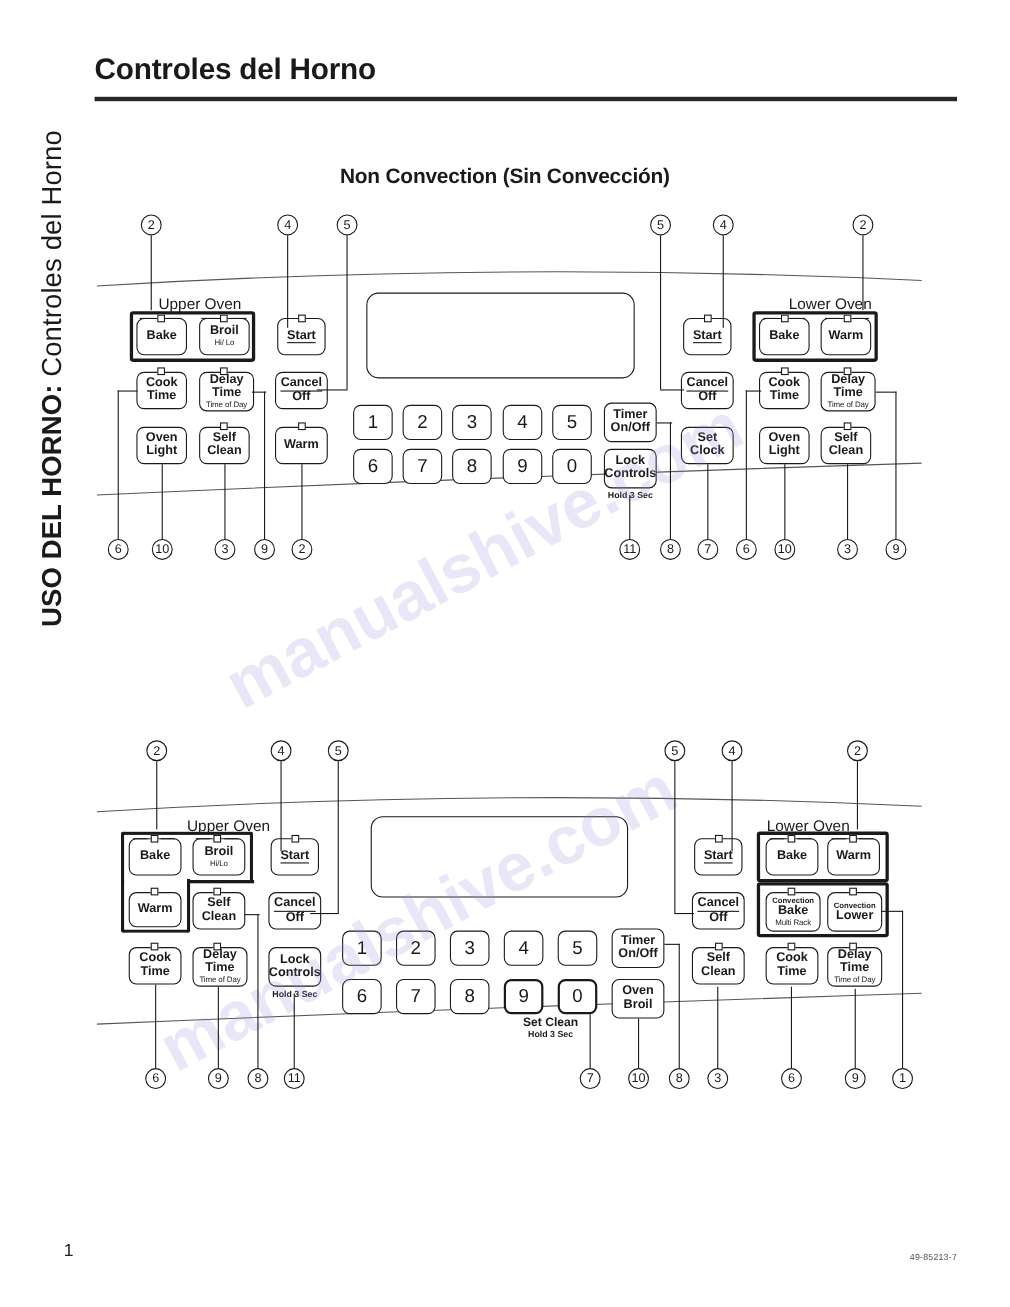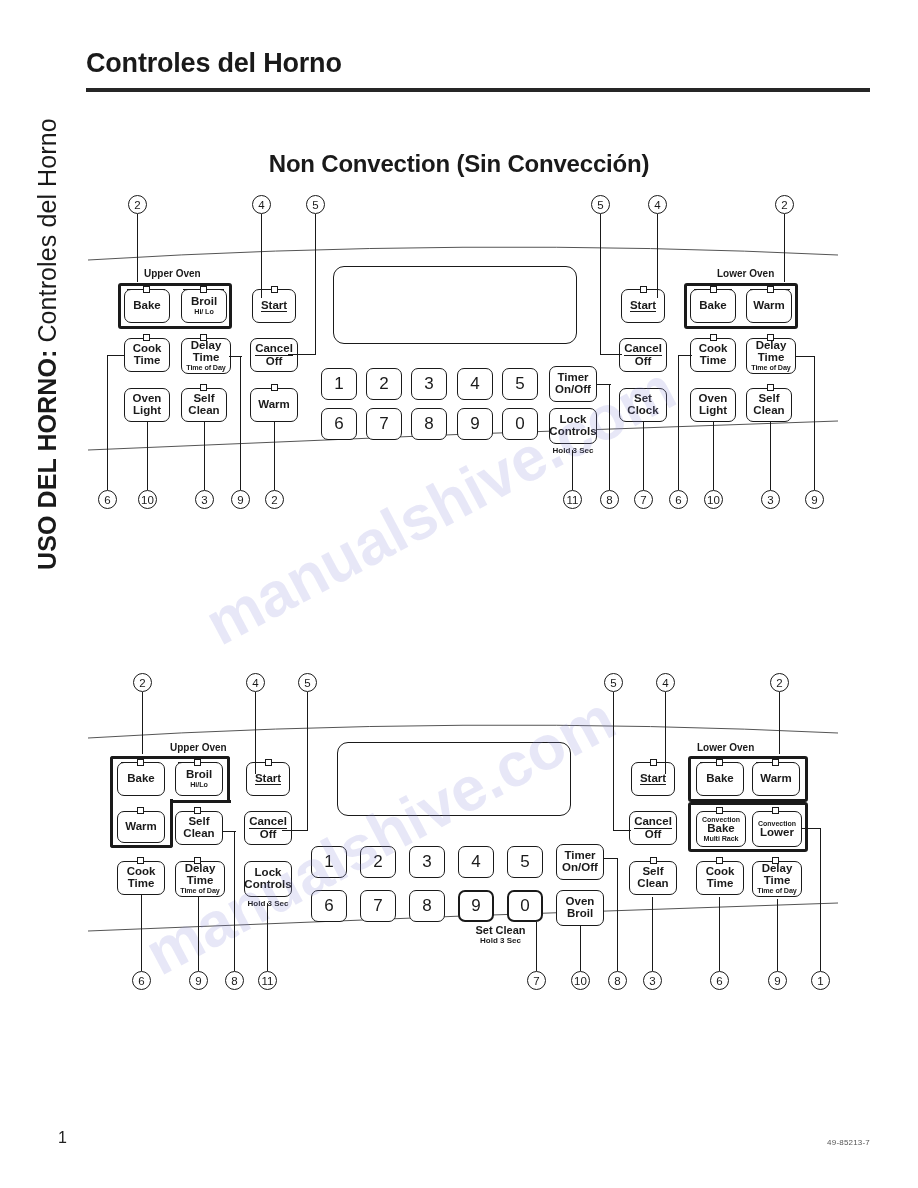--- a/index.html
+++ b/index.html
@@ -86,21 +86,21 @@
     width: 918px;
   }
   #diagram-noncvn { top: 150px; height: 390px; }
   #diagram-cvn    { top: 628px; height: 390px; }
 
   .diagram-title {
     position: absolute;
     width: 100%;
     text-align: center;
     top: 0px;
-    font-size: 24px;
+    font-size: 19px;
     font-weight: bold;
     letter-spacing: -0.2px;
   }
 
   
   .panel-arc {
     position: absolute;
     left: 88px;
     width: 750px;
     height: 250px;
@@ -122,21 +122,21 @@
     text-align: center;
     font-size: 11.5px;
     font-weight: bold;
     padding: 0 1px;
   }
   .btn .l1 { display: block; }
   .btn .l2 { display: block; }
   .btn .sub {
     display: block;
     font-size: 7.2px;
-    font-weight: bold;
+    font-weight: normal;
     letter-spacing: -0.1px;
     margin-top: 0.5px;
   }
   .btn .tiny {
     display: block;
     font-size: 7px;
     font-weight: bold;
   }
   .btn.underlined .l1 {
     border-bottom: 1.8px solid #1a1a1a;
@@ -184,22 +184,22 @@
   
   .group-box {
     position: absolute;
     box-sizing: border-box;
     border: 3.5px solid #1a1a1a;
     border-radius: 3px;
     background: transparent;
   }
   .group-label {
     position: absolute;
-    font-size: 10px;
-    font-weight: bold;
+    font-size: 14px;
+    font-weight: normal;
     white-space: nowrap;
   }
 
   .caption-below {
     position: absolute;
     font-size: 8px;
     font-weight: bold;
     white-space: nowrap;
     text-align: center;
   }

